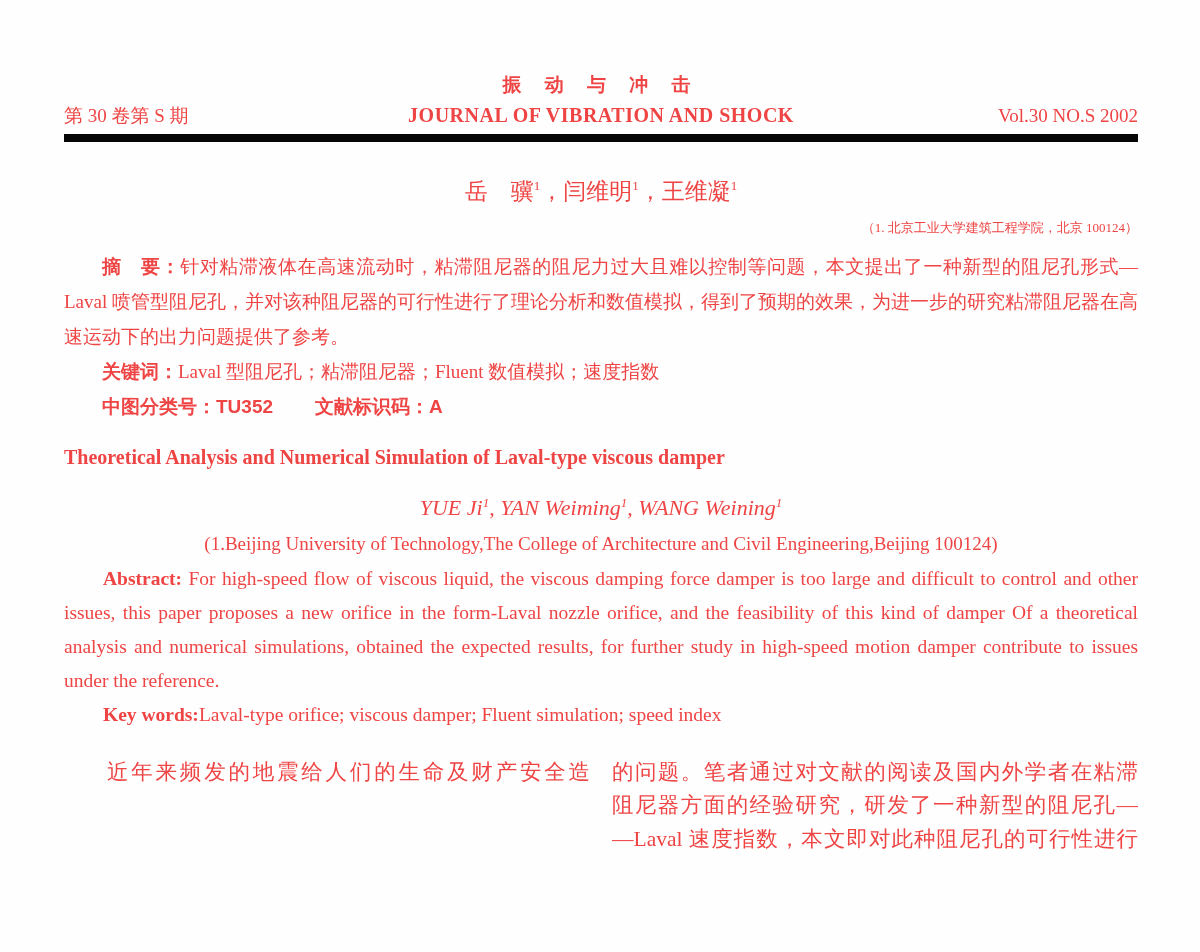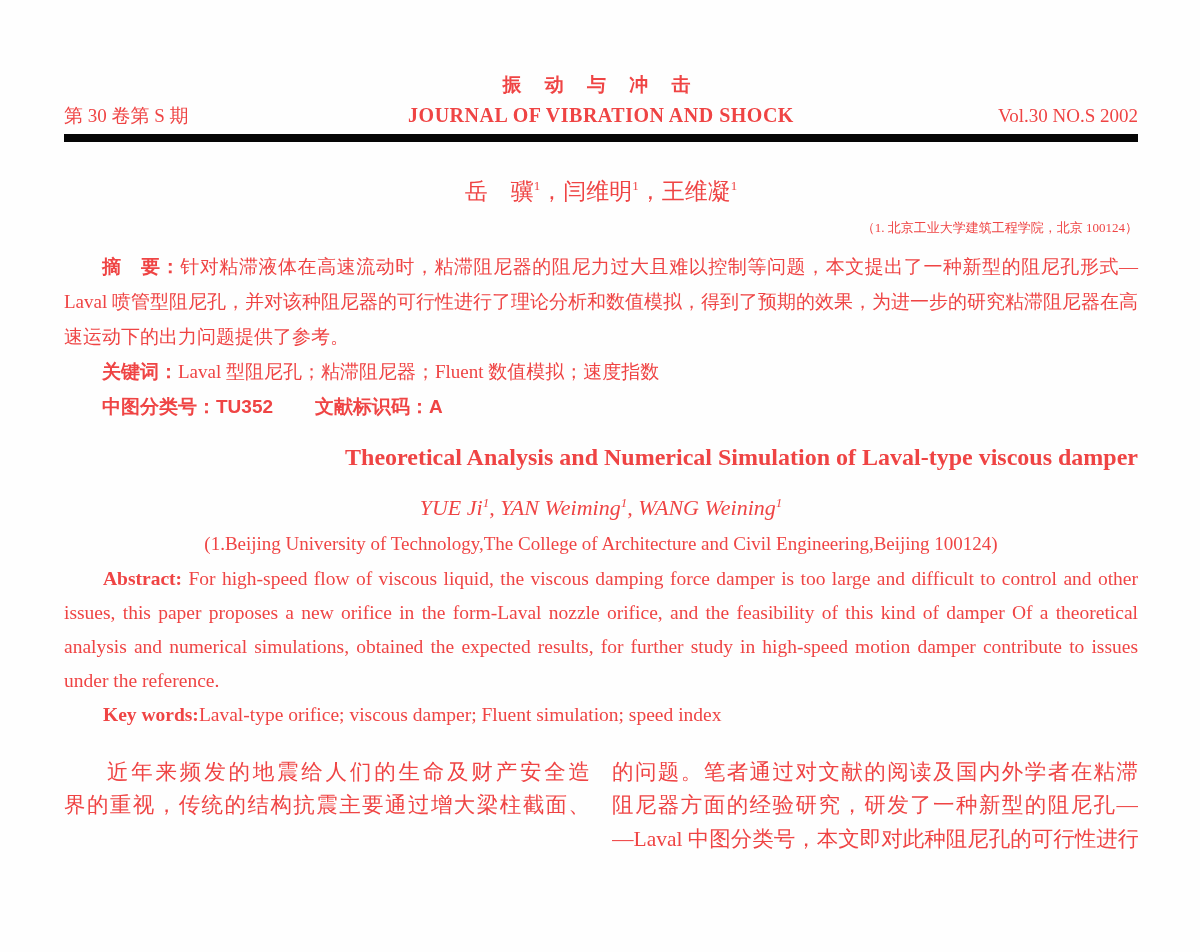--- a/index.html
+++ b/index.html
@@ -67,23 +67,23 @@
   .clc-line { text-indent: 2em; }
   .clc-val {
     font-family: "Liberation Sans", "DejaVu Sans", sans-serif;
     font-weight: 700;
   }
   .clc-gap { display: inline-block; width: 42px; }
 
   
   .title-en {
     margin-top: 18px;
-    text-align: right;
+    text-align: left;
     font-weight: 700;
-    font-size: 24px;
+    font-size: 20px;
     line-height: 30px;
   }
   .authors-en {
     margin-top: 17px;
     text-align: center;
     font-style: italic;
     font-size: 22px;
     line-height: 28px;
   }
   .affil-en {
@@ -145,25 +145,24 @@
     <div class="affil-en">(1.Beijing University of Technology,The College of Architecture and Civil Engineering,Beijing 100124)</div>
 
     <div class="en-block">
       <p class="para abs-en"><strong>Abstract:</strong><span> For high-speed flow of viscous liquid, the viscous damping force damper is too large and difficult to control and other issues, this paper proposes a new orifice in the form-Laval nozzle orifice, and the feasibility of this kind of damper Of a theoretical analysis and numerical simulations, obtained the expected results, for further study in high-speed motion damper contribute to issues under the reference.</span></p>
       <p class="para" style="margin:0; text-align:left;"><strong>Key words:</strong><span>Laval-type orifice; viscous damper; Fluent simulation; speed index</span></p>
     </div>
 
     <div class="columns">
       <div class="col">
         <div class="body-line indent">近年来频发的地震给人们的生命及财产安全造</div>
-        <div class="body-line">界的重视，传统的结构抗震主要通过增大梁柱截面、</div>
 
       </div>
       <div class="col">
         <div class="body-line">的问题。笔者通过对文献的阅读及国内外学者在粘滞</div>
         <div class="body-line">阻尼器方面的经验研究，研发了一种新型的阻尼孔—</div>
-        <div class="body-line">—Laval 中图分类号，本文即对此种阻尼孔的可行性进行</div>
+        <div class="body-line">—Laval 速度指数，本文即对此种阻尼孔的可行性进行</div>
 
       </div>
     </div>
 
   </div>
 </div>
 
 </body></html>

